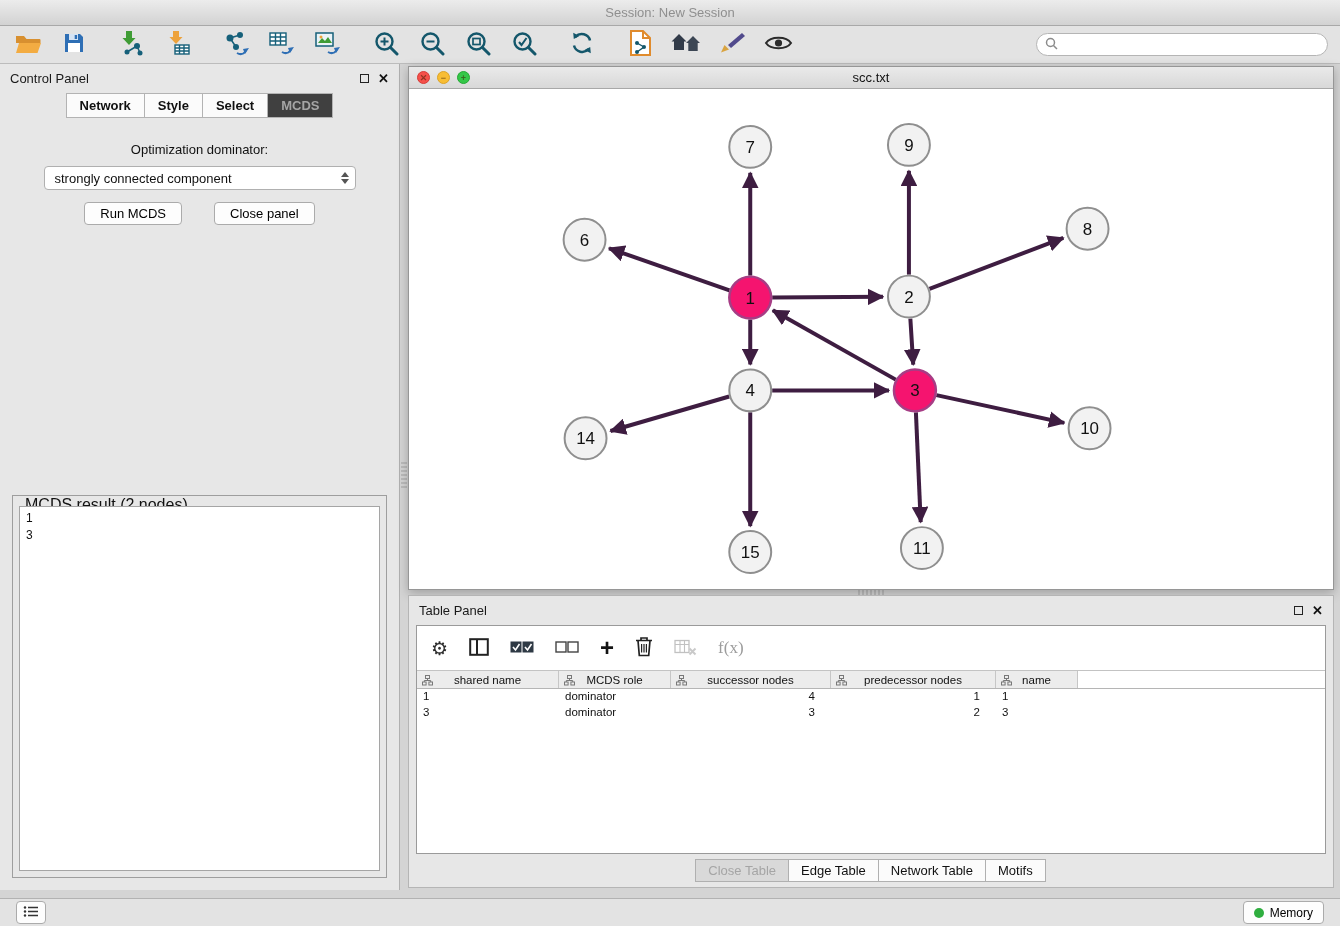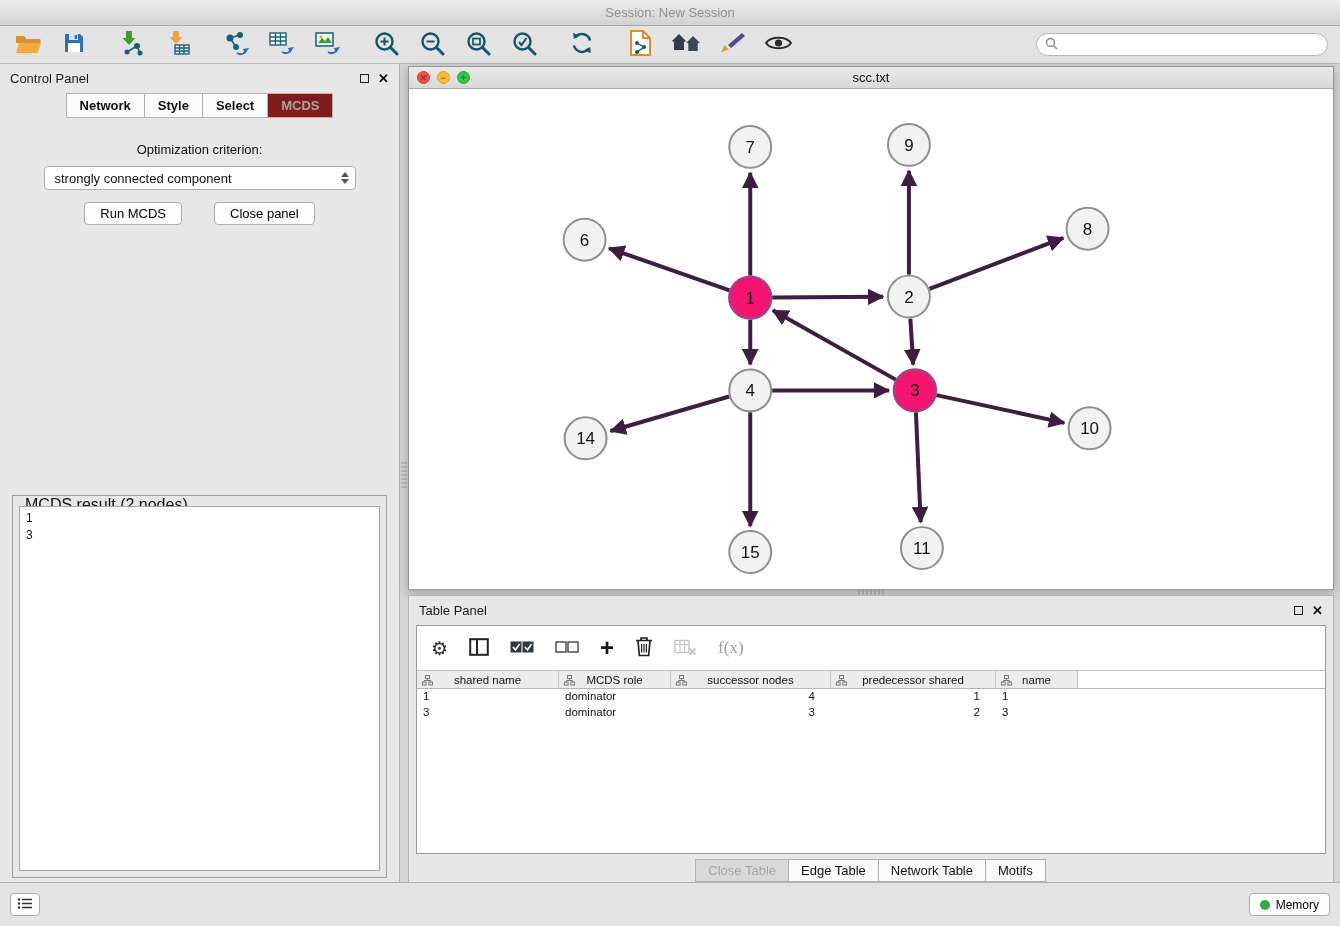--- a/index.html
+++ b/index.html
@@ -25,21 +25,21 @@
   .win-btns { margin-left:auto; display:flex; align-items:center; gap:9px; }
   .wbtn-sq { width:9px; height:9px; border:1.5px solid #222; display:inline-block; cursor:pointer; }
   .wbtn-x { font-size:13px; font-weight:bold; color:#111; cursor:pointer; line-height:1; }
 
   
   .control-panel { position:absolute; left:0; top:64px; width:400px; height:826px;
     background:#e7e7e7; border-right:1px solid #b0b0b0; }
   .cp-tabs { display:flex; justify-content:center; margin-top:1px; }
   .cp-tab { padding:4px 13px; background:#fbfbfb; border:1px solid #b3b3b3; margin-left:-1px; font-size:13px; cursor:pointer;font-weight:bold; }
   .cp-tab:first-child { margin-left:0; }
-  .cp-tab.active { background:#7f1d1d; color:#a5a5a5; }
+  .cp-tab.active { background:#404040; color:#a5a5a5; }
   .opt-label { text-align:center; margin-top:24px; font-size:13px; }
   .dropdown { width:312px; margin:9px auto 0; height:24px; background:#fff; border:1px solid #b0b0b0;
     border-radius:4px; display:flex; align-items:center; padding:0 6px 0 10px; font-size:13px; cursor:pointer; }
   .stepper { margin-left:auto; display:flex; flex-direction:column; align-items:center; gap:2px; }
   .stepper i { display:block; width:0; height:0; border-left:4px solid transparent; border-right:4px solid transparent; }
   .stepper .up { border-bottom:5px solid #555; }
   .stepper .down { border-top:5px solid #555; }
   .cp-buttons { margin-top:12px; display:flex; justify-content:center; gap:32px; }
   .btn { background:#fdfdfd; border:1px solid #ababab; border-radius:4px; padding:3px 15px; font-size:13px; cursor:pointer; }
   .result-group { position:absolute; left:12px; right:12px; top:431px; bottom:12px; border:1px solid #9e9e9e; }
@@ -77,22 +77,22 @@
   .th .col-icon { position:absolute; left:5px; top:4px; }
   .t-row { display:flex; height:16px; font-size:11.5px; background:#fff; }
   .td { padding:1px 6px; white-space:nowrap; overflow:hidden; }
   .c0 { width:142px; } .c1 { width:112px; } .c2 { width:160px; } .c3 { width:165px; } .c4 { width:82px; }
   .num { text-align:right; padding-right:16px; }
   .tp-tabs { position:absolute; left:0; right:0; bottom:5px; display:flex; justify-content:center; }
   .tp-tab { padding:3px 12px; background:#fbfbfb; border:1px solid #b0b0b0; margin-left:-1px; font-size:13px; cursor:pointer; }
   .tp-tab.active { background:#d9d9d9; color:#a5a5a5; }
 
   
-  .statusbar { position:absolute; left:0; bottom:0; width:1340px; height:44px; background:#e3e3e3;
-    border-top:1px solid #b2b2b2; display:flex; align-items:center; padding:0 10px; }
+  .statusbar { position:absolute; left:0; bottom:0; width:1340px; height:28px; background:#e3e3e3;
+    border-top:1px solid #b2b2b2; display:flex; align-items:center; padding:0 16px; }
   .menu-btn { width:30px; height:23px; background:#fdfdfd; border:1px solid #ababab; border-radius:4px;
     display:flex; align-items:center; justify-content:center; cursor:pointer; }
   .memory-btn { margin-left:auto; height:23px; background:#fdfdfd; border:1px solid #ababab; border-radius:4px;
     display:flex; align-items:center; gap:6px; padding:0 10px; font-size:12px; cursor:pointer; }
   .mem-dot { width:10px; height:10px; border-radius:50%; background:#2fae3f; display:inline-block; }
 </style>
 </head>
 <body>
 
 <div class="titlebar">
@@ -253,21 +253,21 @@
       <span class="wbtn-sq"></span>
       <span class="wbtn-x">✕</span>
     </span>
   </div>
   <div class="cp-tabs">
     <div class="cp-tab">Network</div>
     <div class="cp-tab">Style</div>
     <div class="cp-tab">Select</div>
     <div class="cp-tab active">MCDS</div>
   </div>
-  <div class="opt-label">Optimization criterion:</div>
+  <div class="opt-label">Optimization dominator:</div>
   <div class="dropdown">
     <span>strongly connected component</span>
     <span class="stepper">
         <i class="up"></i>
         <i class="down"></i>
       </span>
   </div>
   <div class="cp-buttons">
     <button class="btn">Run MCDS</button>
     <button class="btn">Close panel</button>
@@ -447,21 +447,21 @@
             </svg></span>
         <span>successor nodes</span>
       </div>
       <div class="th c3">
         <span class="col-icon"><svg width="11" height="11" viewBox="0 0 11 11">
               <rect x="3.5" y="0.5" width="4" height="3" fill="none" stroke="#787878"></rect>
               <rect x="0.5" y="7" width="3.6" height="3" fill="none" stroke="#787878"></rect>
               <rect x="6.9" y="7" width="3.6" height="3" fill="none" stroke="#787878"></rect>
               <path d="M5.5 3.5v2M2.3 7V5.5h6.4V7" stroke="#787878" fill="none"></path>
             </svg></span>
-        <span>predecessor shared</span>
+        <span>predecessor nodes</span>
       </div>
       <div class="th c4">
         <span class="col-icon"><svg width="11" height="11" viewBox="0 0 11 11">
               <rect x="3.5" y="0.5" width="4" height="3" fill="none" stroke="#787878"></rect>
               <rect x="0.5" y="7" width="3.6" height="3" fill="none" stroke="#787878"></rect>
               <rect x="6.9" y="7" width="3.6" height="3" fill="none" stroke="#787878"></rect>
               <path d="M5.5 3.5v2M2.3 7V5.5h6.4V7" stroke="#787878" fill="none"></path>
             </svg></span>
         <span>name</span>
       </div>

